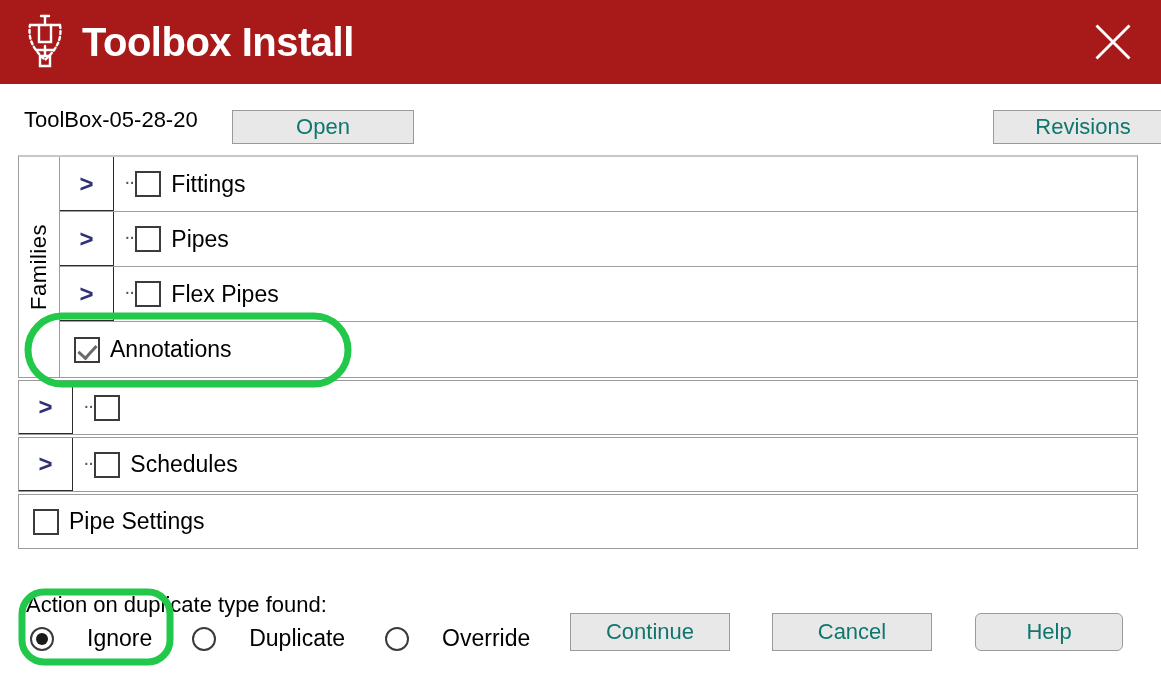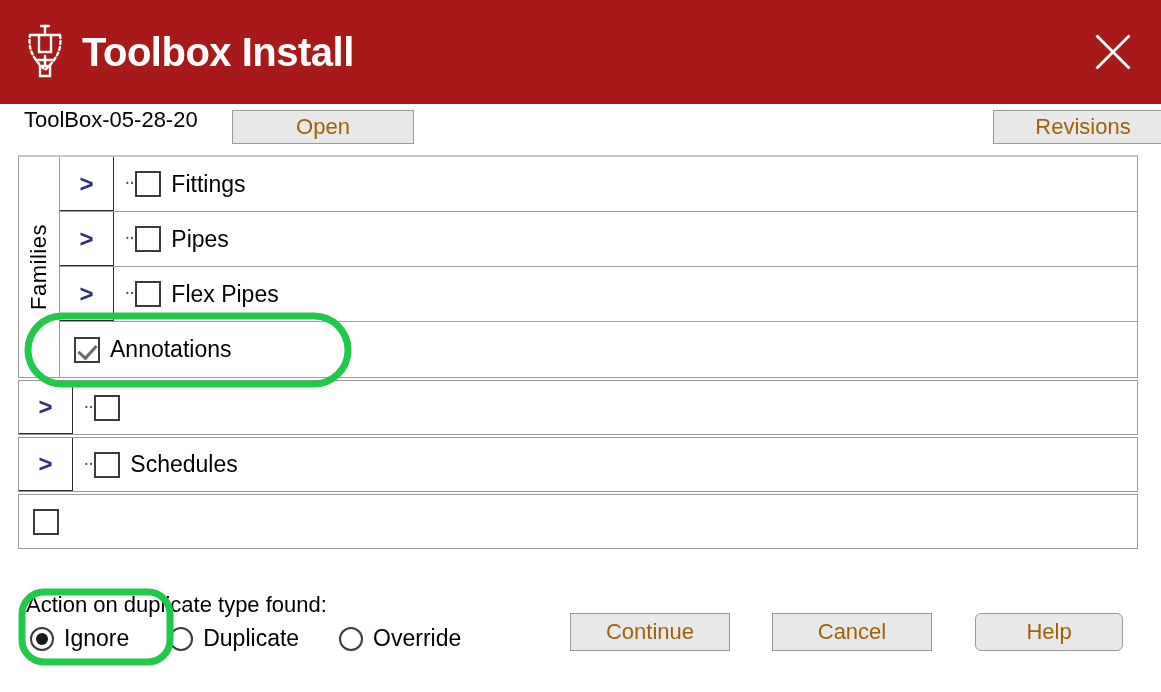--- a/index.html
+++ b/index.html
@@ -15,21 +15,21 @@
     color: #000000;
     overflow: hidden;
     position: relative;
   }
 
   
   .titlebar {
     position: absolute;
     left: 0; top: 0;
     width: 1161px;
-    height: 104px;
+    height: 84px;
     background: #a81a1a;
     display: flex;
     align-items: center;
   }
   .app-icon {
     width: 46px;
     height: 60px;
     margin-left: 22px;
     margin-right: 14px;
     flex: 0 0 auto;
@@ -66,21 +66,21 @@
     left: 24px;
     top: 15px;
     font-size: 22px;
     white-space: nowrap;
   }
   .btn {
     background: #e8e8e8;
     border: 1px solid #9a9a9a;
     font-family: "Liberation Sans", sans-serif;
     font-size: 22px;
-    color: #a16207;
+    color: #0f766e;
     text-align: center;
     cursor: pointer;
     box-sizing: border-box;
     padding: 0;
     line-height: 1;
     display: flex;
     align-items: center;
     justify-content: center;
   }
   .btn-open {
@@ -246,20 +246,21 @@
     left: 30px;
     top: 625px;
     display: flex;
     align-items: center;
   }
   .radio-item {
     display: flex;
     align-items: center;
     margin-right: 40px;
     cursor: pointer;
+    gap: 23px;
   }
   .radio {
     width: 24px;
     height: 24px;
     border: 2px solid #3b3b3b;
     border-radius: 50%;
     box-sizing: border-box;
     background: #ffffff;
     position: relative;
     flex: 0 0 auto;
@@ -411,20 +412,21 @@
     <div class="row-body">
       <span class="tree-dots">··</span>
       <span class="cb"></span>
       <span class="row-label">Schedules</span>
     </div>
   </div>
 
   <div class="row-standalone">
     <div class="row-body indent-none">
       <span class="cb"></span>
+      <span class="row-label">Pipe Settings</span>
     </div>
   </div>
 
 </div>
 
 <span class="action-label">Action on duplicate type found:</span>
 
 <div class="radio-row">
   <label class="radio-item">
     <span class="radio selected"></span>

